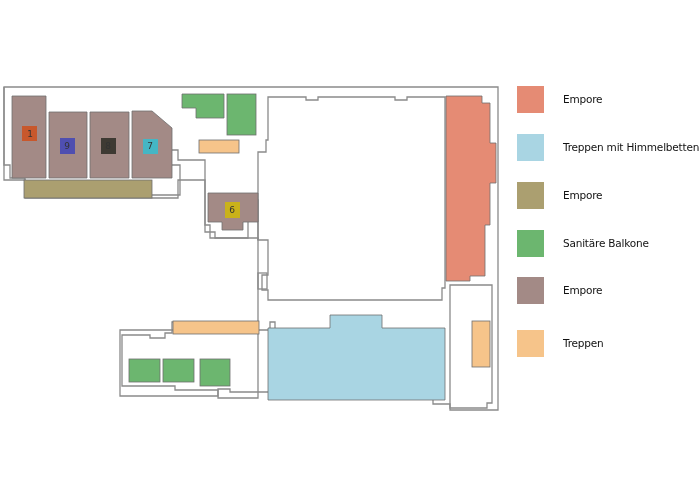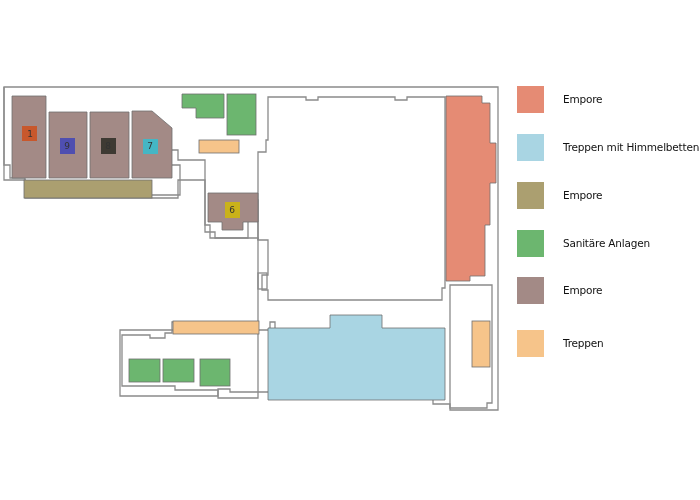--- a/index.html
+++ b/index.html
@@ -79,21 +79,21 @@
   <div class="legend-item" style="top:48px">
     <span class="swatch" style="background:#a9d5e3"></span>
     <span class="legend-label">Treppen mit Himmelbetten</span>
   </div>
   <div class="legend-item" style="top:96px">
     <span class="swatch" style="background:#ab9f70"></span>
     <span class="legend-label">Empore</span>
   </div>
   <div class="legend-item" style="top:144px">
     <span class="swatch" style="background:#6cb66f"></span>
-    <span class="legend-label">Sanitäre Anlagen</span>
+    <span class="legend-label">Sanitäre Balkone</span>
   </div>
   <div class="legend-item" style="top:191px">
     <span class="swatch" style="background:#a38a86"></span>
     <span class="legend-label">Empore</span>
   </div>
   <div class="legend-item" style="top:244px">
     <span class="swatch" style="background:#f6c48a"></span>
     <span class="legend-label">Treppen</span>
   </div>
 </div>

